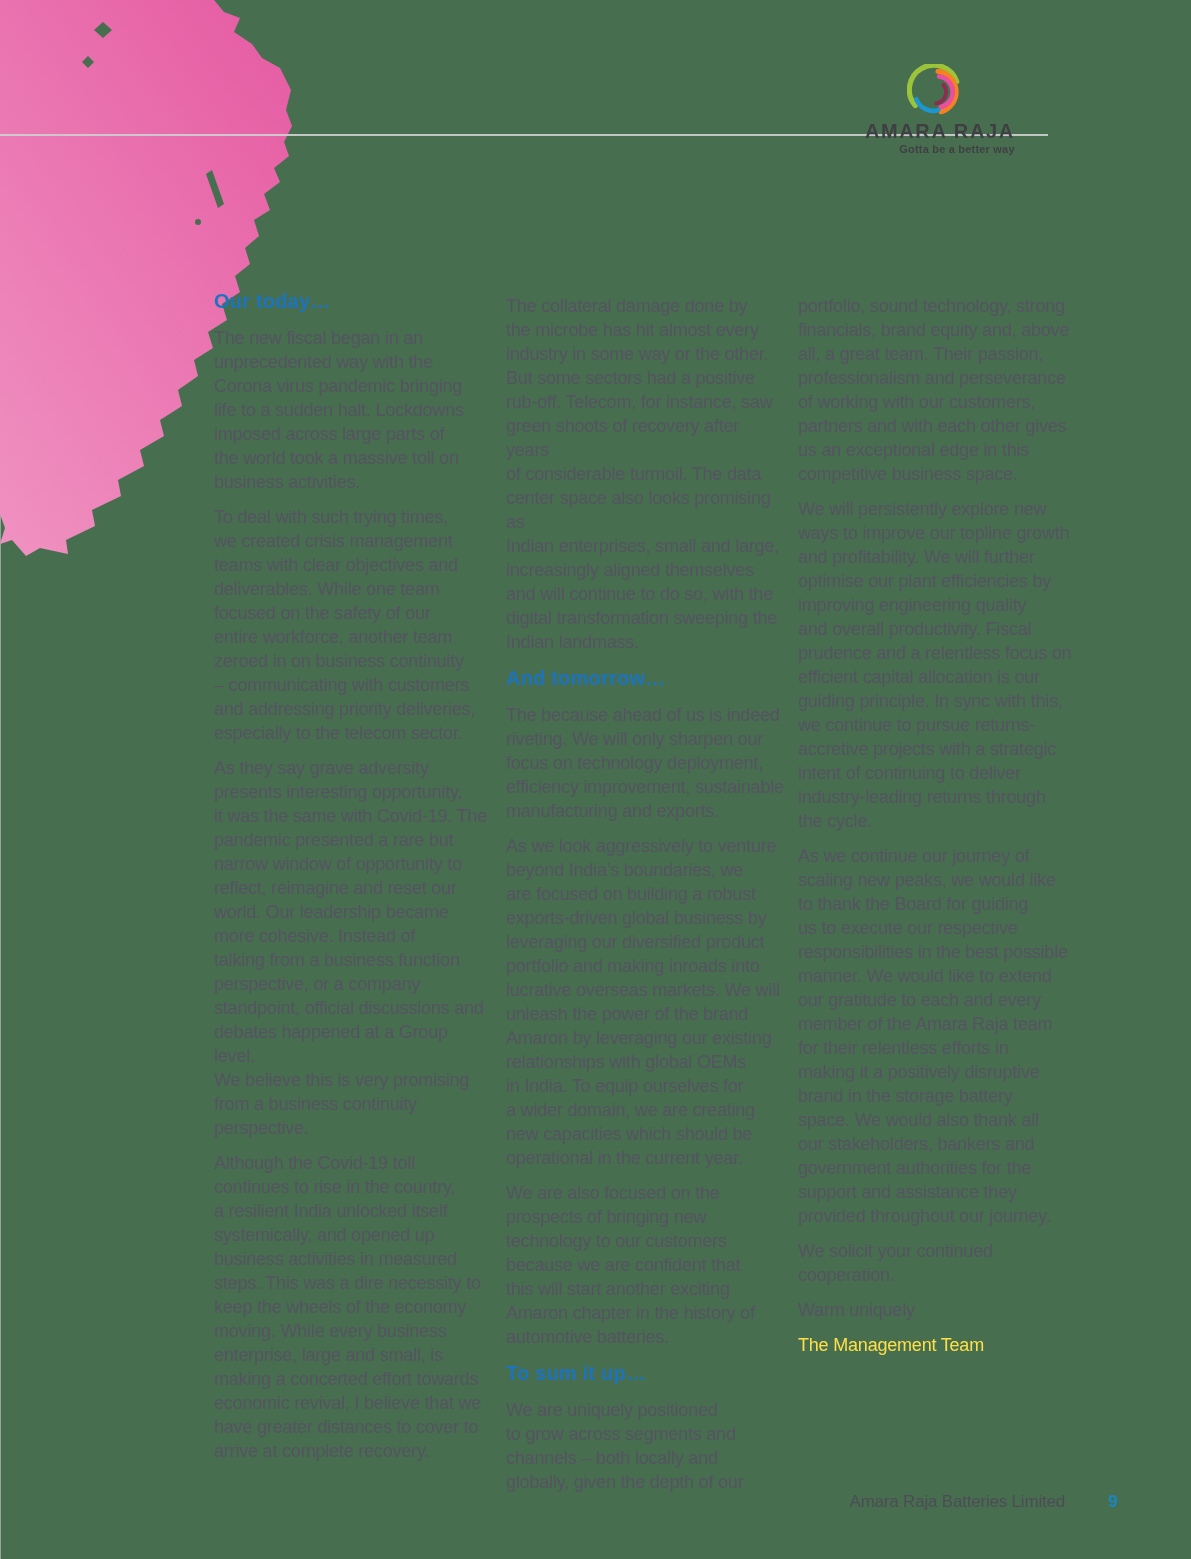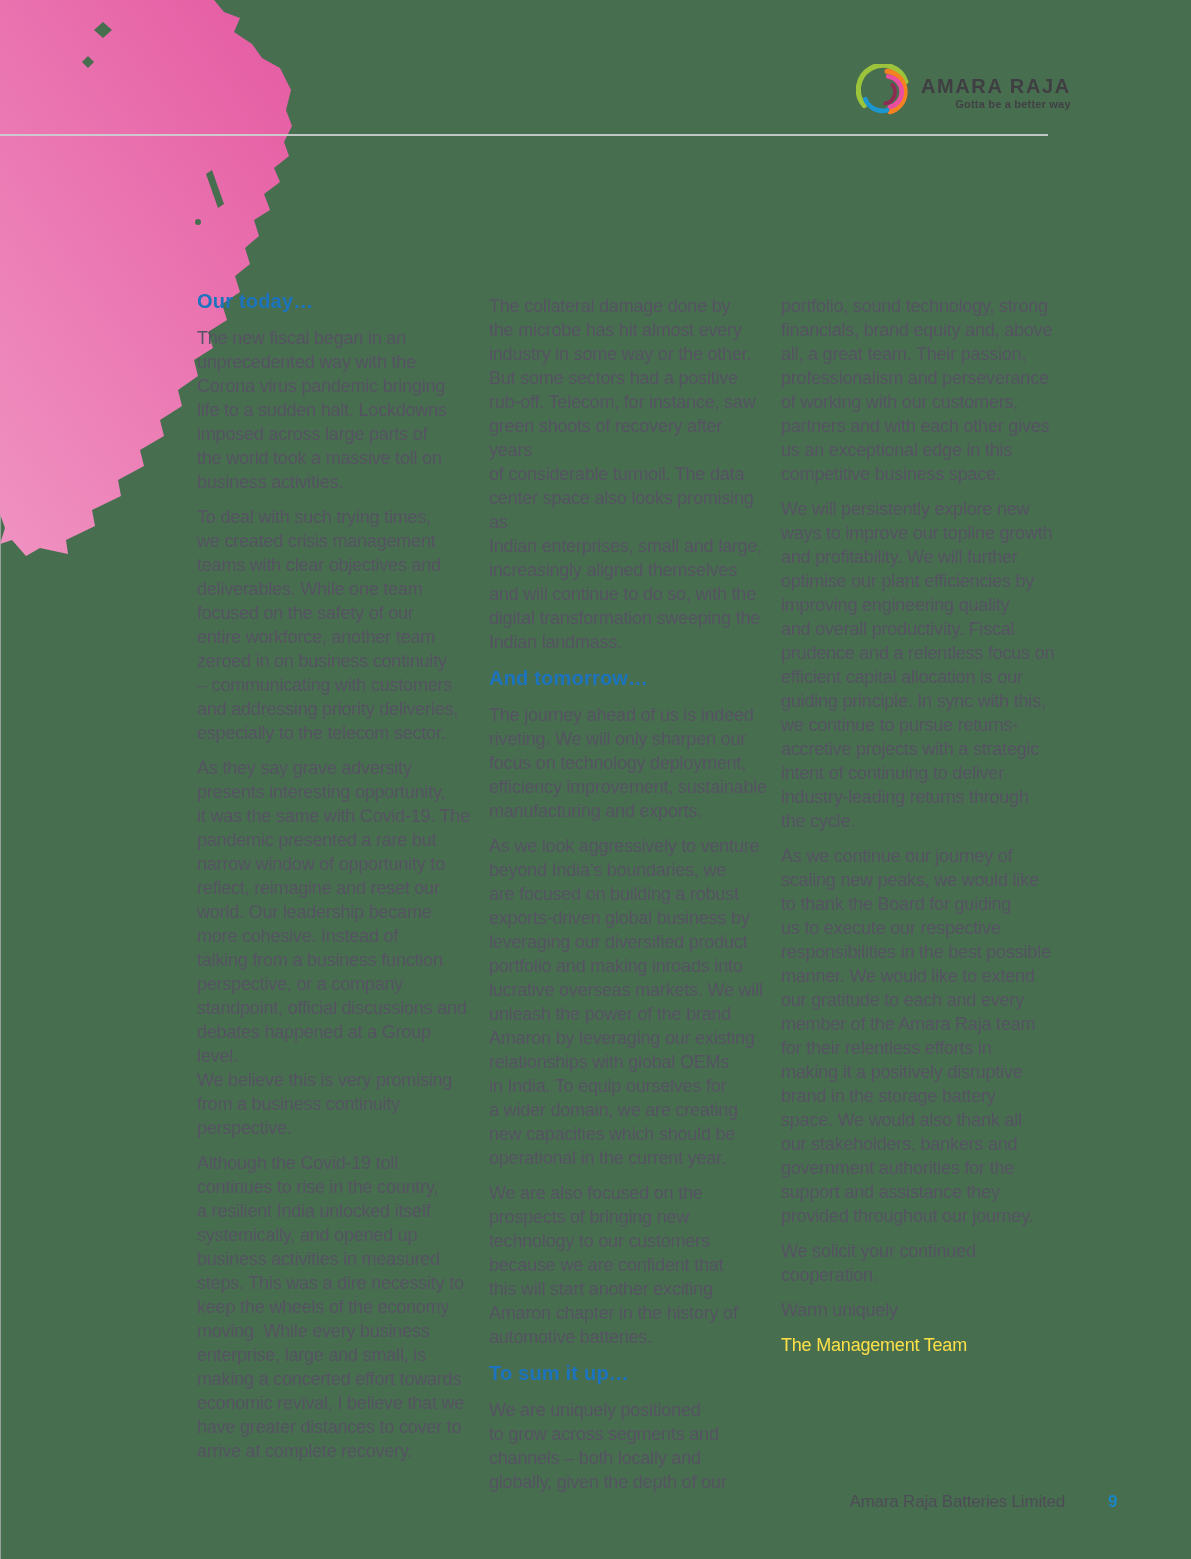--- a/index.html
+++ b/index.html
@@ -22,34 +22,34 @@
     position:absolute;left:0;top:0;width:1px;height:1559px;
     background:rgba(214,208,212,.55);z-index:1;
   }
   .pink-shape{position:absolute;left:0;top:0;z-index:2;}
   .header-rule{
     position:absolute;left:0;top:134px;width:1048px;height:2px;
     background:#CDD0D1;opacity:.9;z-index:3;
   }
   .brand{
     position:absolute;left:856px;top:64px;z-index:4;
-    display:flex;align-items:center;
+    display:flex;align-items:center;flex-direction:column;
   }
   .brand-swirl{width:56px;height:56px;}
   .brand-textblock{margin-left:9px;display:flex;flex-direction:column;align-items:flex-end;}
   .brand-name{
     font-size:20px;font-weight:800;letter-spacing:1.6px;
     color:var(--brand-dark);line-height:22px;white-space:nowrap;
   }
   .brand-tagline{
     font-size:11px;font-weight:700;color:#414044;letter-spacing:.2px;
     margin-top:1px;white-space:nowrap;
   }
   .columns{
-    position:absolute;left:197px;top:288px;z-index:4;
+    position:absolute;left:214px;top:288px;z-index:4;
     display:grid;grid-template-columns:278px 278px 278px;gap:14px;
   }
   .col{min-height:10px;}
   .col .spacer-top{height:6px;}
   h3.sec-heading{
     color:var(--heading-blue);
     font-size:20px;line-height:26px;font-weight:700;
     margin-bottom:12px;letter-spacing:.2px;
   }
   h3.sec-heading:not(:first-child){}
@@ -166,21 +166,21 @@
 rub-off. Telecom, for instance, saw
 green shoots of recovery after years
 of considerable turmoil. The data
 center space also looks promising as
 Indian enterprises, small and large,
 increasingly aligned themselves
 and will continue to do so, with the
 digital transformation sweeping the
 Indian landmass.</p>
         <h3 class="sec-heading">And tomorrow…</h3>
-        <p class="para">The journey ahead of us is indeed
+        <p class="para">The because ahead of us is indeed
 riveting. We will only sharpen our
 focus on technology deployment,
 efficiency improvement, sustainable
 manufacturing and exports.</p>
         <p class="para">As we look aggressively to venture
 beyond India’s boundaries, we
 are focused on building a robust
 exports-driven global business by
 leveraging our diversified product
 portfolio and making inroads into

